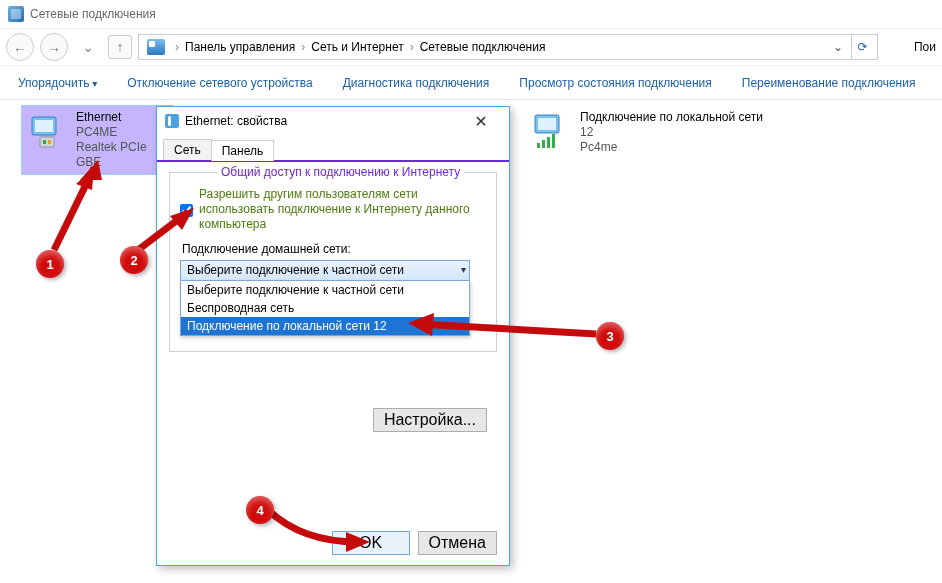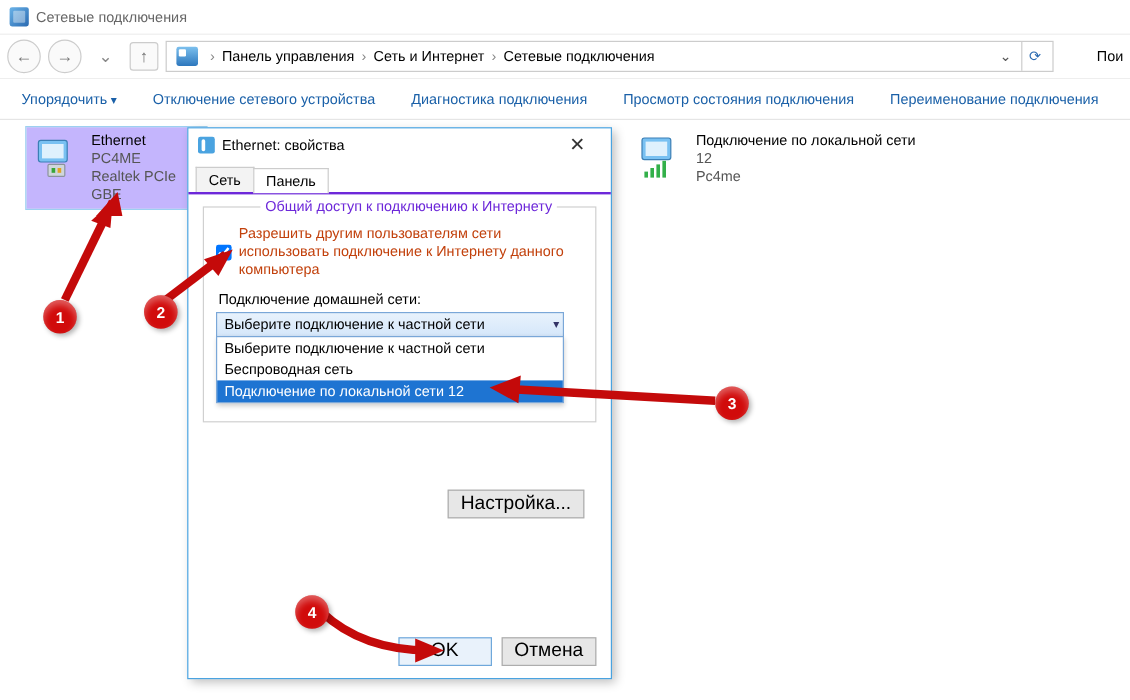--- a/index.html
+++ b/index.html
@@ -52,21 +52,21 @@
   .dlg-title .dtitle { color:#000; }
   .dlg-title .close { margin-left:auto; font-size:16px; width:40px; text-align:center; color:#333; }
   .tabs { display:flex; padding:4px 9px 0 6px; border-bottom:2px solid #6d28d9; gap:0; }
   .tab { border:1px solid #ccc; border-bottom:none; padding:3px 10px; background:#f3f3f3; margin-right:-1px; position:relative; }
   .tab.active { background:#fff; top:1px; }
   .tabbody { padding:10px 12px 12px 12px; position:relative; height:360px; }
   .group { border:1px solid #d0d0d0; padding:10px 10px 14px 10px; position:relative; height:180px; }
   .group .legend { position:absolute; top:-8px; left:8px; background:#fff; padding:0 4px; color:#6d28d9;margin-left:39px; }
   .chkrow { display:flex; gap:6px; margin:4px 0 2px 0; }
   .chkrow input { margin-top:2px; }
-  .chkrow .lbl { color:#c2410c; line-height:15px; }
+  .chkrow .lbl { color:#4d7c0f; line-height:15px; }
   .sublbl { margin:10px 0 4px 2px; }
   .combo { position:relative; width:290px; height:21px; border:1px solid #7aa7d8; background:linear-gradient(#e8f2fc,#d5e7fa); padding:2px 18px 2px 6px; color:#000; }
   .combo .arrow { position:absolute; right:3px; top:3px; font-size:10px; color:#4a6; color:#336; }
   .droplist { position:absolute; width:290px; border:1px solid #7aa7d8; background:#fff; margin-top:-1px; box-shadow:1px 2px 4px rgba(0,0,0,.2); z-index:5; }
   .droplist .opt { padding:2px 6px; }
   .droplist .opt.hl { background:#1e74d2; color:#fff; }
   .btn { border:1px solid #adadad; background:#e7e7e7; padding:2px 10px; font-size:16px; min-width:72px; text-align:center; }
   .settings-btn { position:absolute; right:22px; top:246px; }
   .dlg-buttons { position:absolute; bottom:10px; right:12px; display:flex; gap:8px; }
 

